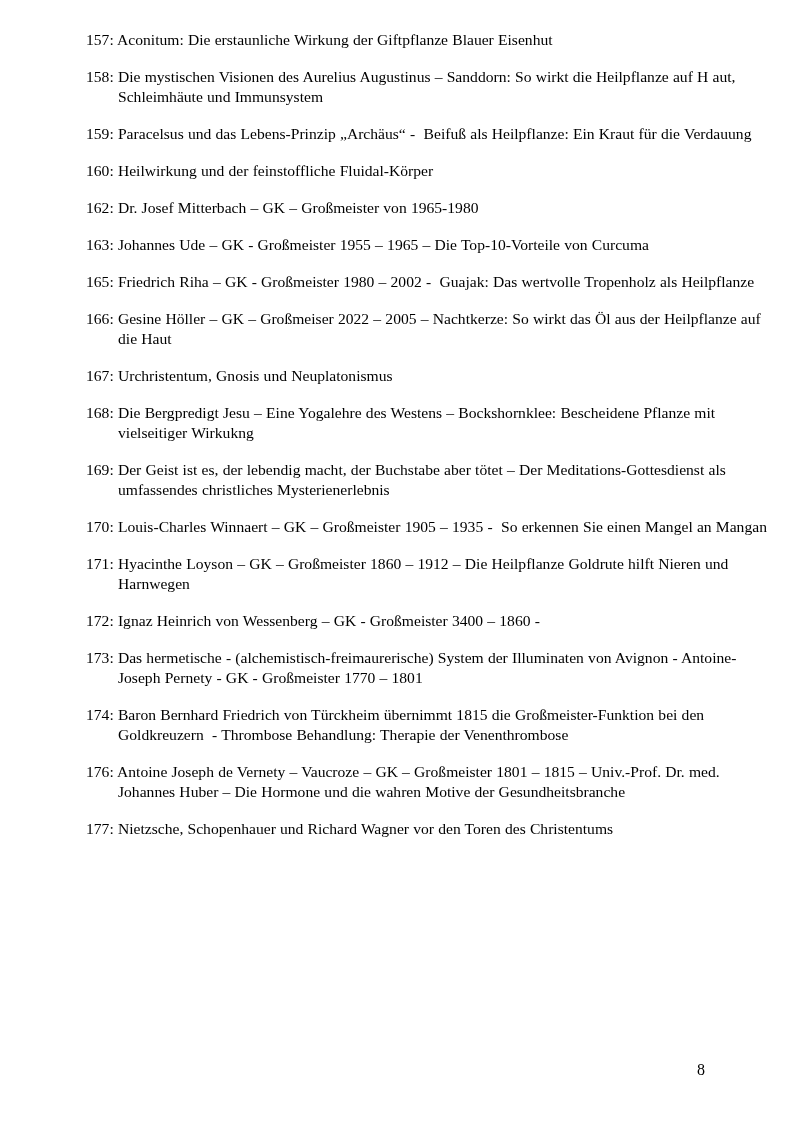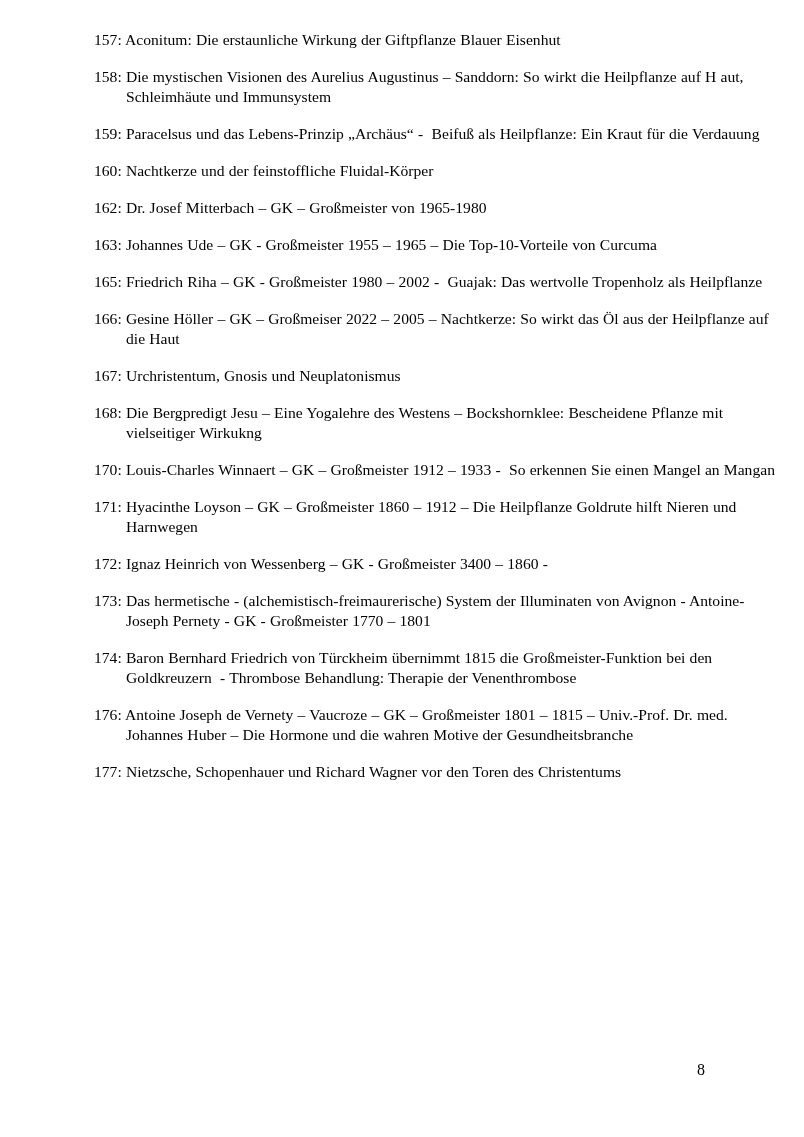--- a/index.html
+++ b/index.html
@@ -16,21 +16,21 @@
     color: #000000;
   }
   .page {
     position: absolute;
     inset: 0;
     background: #ffffff;
   }
   .item-list {
     position: absolute;
     top: 30px;
-    left: 8px;
+    left: 0;
     right: 24px;
     padding-left: 48px;
   }
   p.item {
     margin: 0 0 17px 0;
     padding-left: 70px;
     text-indent: -32px;
     white-space: pre-wrap;
     font-size: 15.6px;
     line-height: 20px;
@@ -49,40 +49,42 @@
 
 <div class="page">
   <div class="item-list" id="item-list">
   <p class="item"><span class="num">157: </span><span class="txt">Aconitum: Die erstaunliche Wirkung der Giftpflanze Blauer Eisenhut</span></p>
 
   <p class="item"><span class="num">158: </span><span class="txt">Die mystischen Visionen des Aurelius Augustinus – Sanddorn: So wirkt die Heilpflanze auf H aut,
 Schleimhäute und Immunsystem</span></p>
 
   <p class="item"><span class="num">159: </span><span class="txt">Paracelsus und das Lebens-Prinzip „Archäus“ -  Beifuß als Heilpflanze: Ein Kraut für die Verdauung</span></p>
 
-  <p class="item"><span class="num">160: </span><span class="txt">Nachtkerze und der feinstoffliche Fluidal-Körper</span></p>
+  <p class="item"><span class="num">160: </span><span class="txt">Heilwirkung und der feinstoffliche Fluidal-Körper</span></p>
 
 
   <p class="item"><span class="num">162: </span><span class="txt">Dr. Josef Mitterbach – GK – Großmeister von 1965-1980</span></p>
 
   <p class="item"><span class="num">163: </span><span class="txt">Johannes Ude – GK - Großmeister 1955 – 1965 – Die Top-10-Vorteile von Curcuma</span></p>
 
 
   <p class="item"><span class="num">165: </span><span class="txt">Friedrich Riha – GK - Großmeister 1980 – 2002 -  Guajak: Das wertvolle Tropenholz als Heilpflanze</span></p>
 
   <p class="item"><span class="num">166: </span><span class="txt">Gesine Höller – GK – Großmeiser 2022 – 2005 – Nachtkerze: So wirkt das Öl aus der Heilpflanze auf
 die Haut</span></p>
 
   <p class="item"><span class="num">167: </span><span class="txt">Urchristentum, Gnosis und Neuplatonismus</span></p>
 
   <p class="item"><span class="num">168: </span><span class="txt">Die Bergpredigt Jesu – Eine Yogalehre des Westens – Bockshornklee: Bescheidene Pflanze mit
 vielseitiger Wirkukng</span></p>
 
+  <p class="item"><span class="num">169: </span><span class="txt">Der Geist ist es, der lebendig macht, der Buchstabe aber tötet – Der Meditations-Gottesdienst als
+umfassendes christliches Mysterienerlebnis</span></p>
 
-  <p class="item"><span class="num">170: </span><span class="txt">Louis-Charles Winnaert – GK – Großmeister 1912 – 1933 -  So erkennen Sie einen Mangel an Mangan</span></p>
+  <p class="item"><span class="num">170: </span><span class="txt">Louis-Charles Winnaert – GK – Großmeister 1905 – 1935 -  So erkennen Sie einen Mangel an Mangan</span></p>
 
   <p class="item"><span class="num">171: </span><span class="txt">Hyacinthe Loyson – GK – Großmeister 1860 – 1912 – Die Heilpflanze Goldrute hilft Nieren und
 Harnwegen</span></p>
 
   <p class="item"><span class="num">172: </span><span class="txt">Ignaz Heinrich von Wessenberg – GK - Großmeister 3400 – 1860 -</span></p>
 
   <p class="item"><span class="num">173: </span><span class="txt">Das hermetische - (alchemistisch-freimaurerische) System der Illuminaten von Avignon - Antoine-
 Joseph Pernety - GK - Großmeister 1770 – 1801</span></p>
 
   <p class="item"><span class="num">174: </span><span class="txt">Baron Bernhard Friedrich von Türckheim übernimmt 1815 die Großmeister-Funktion bei den

